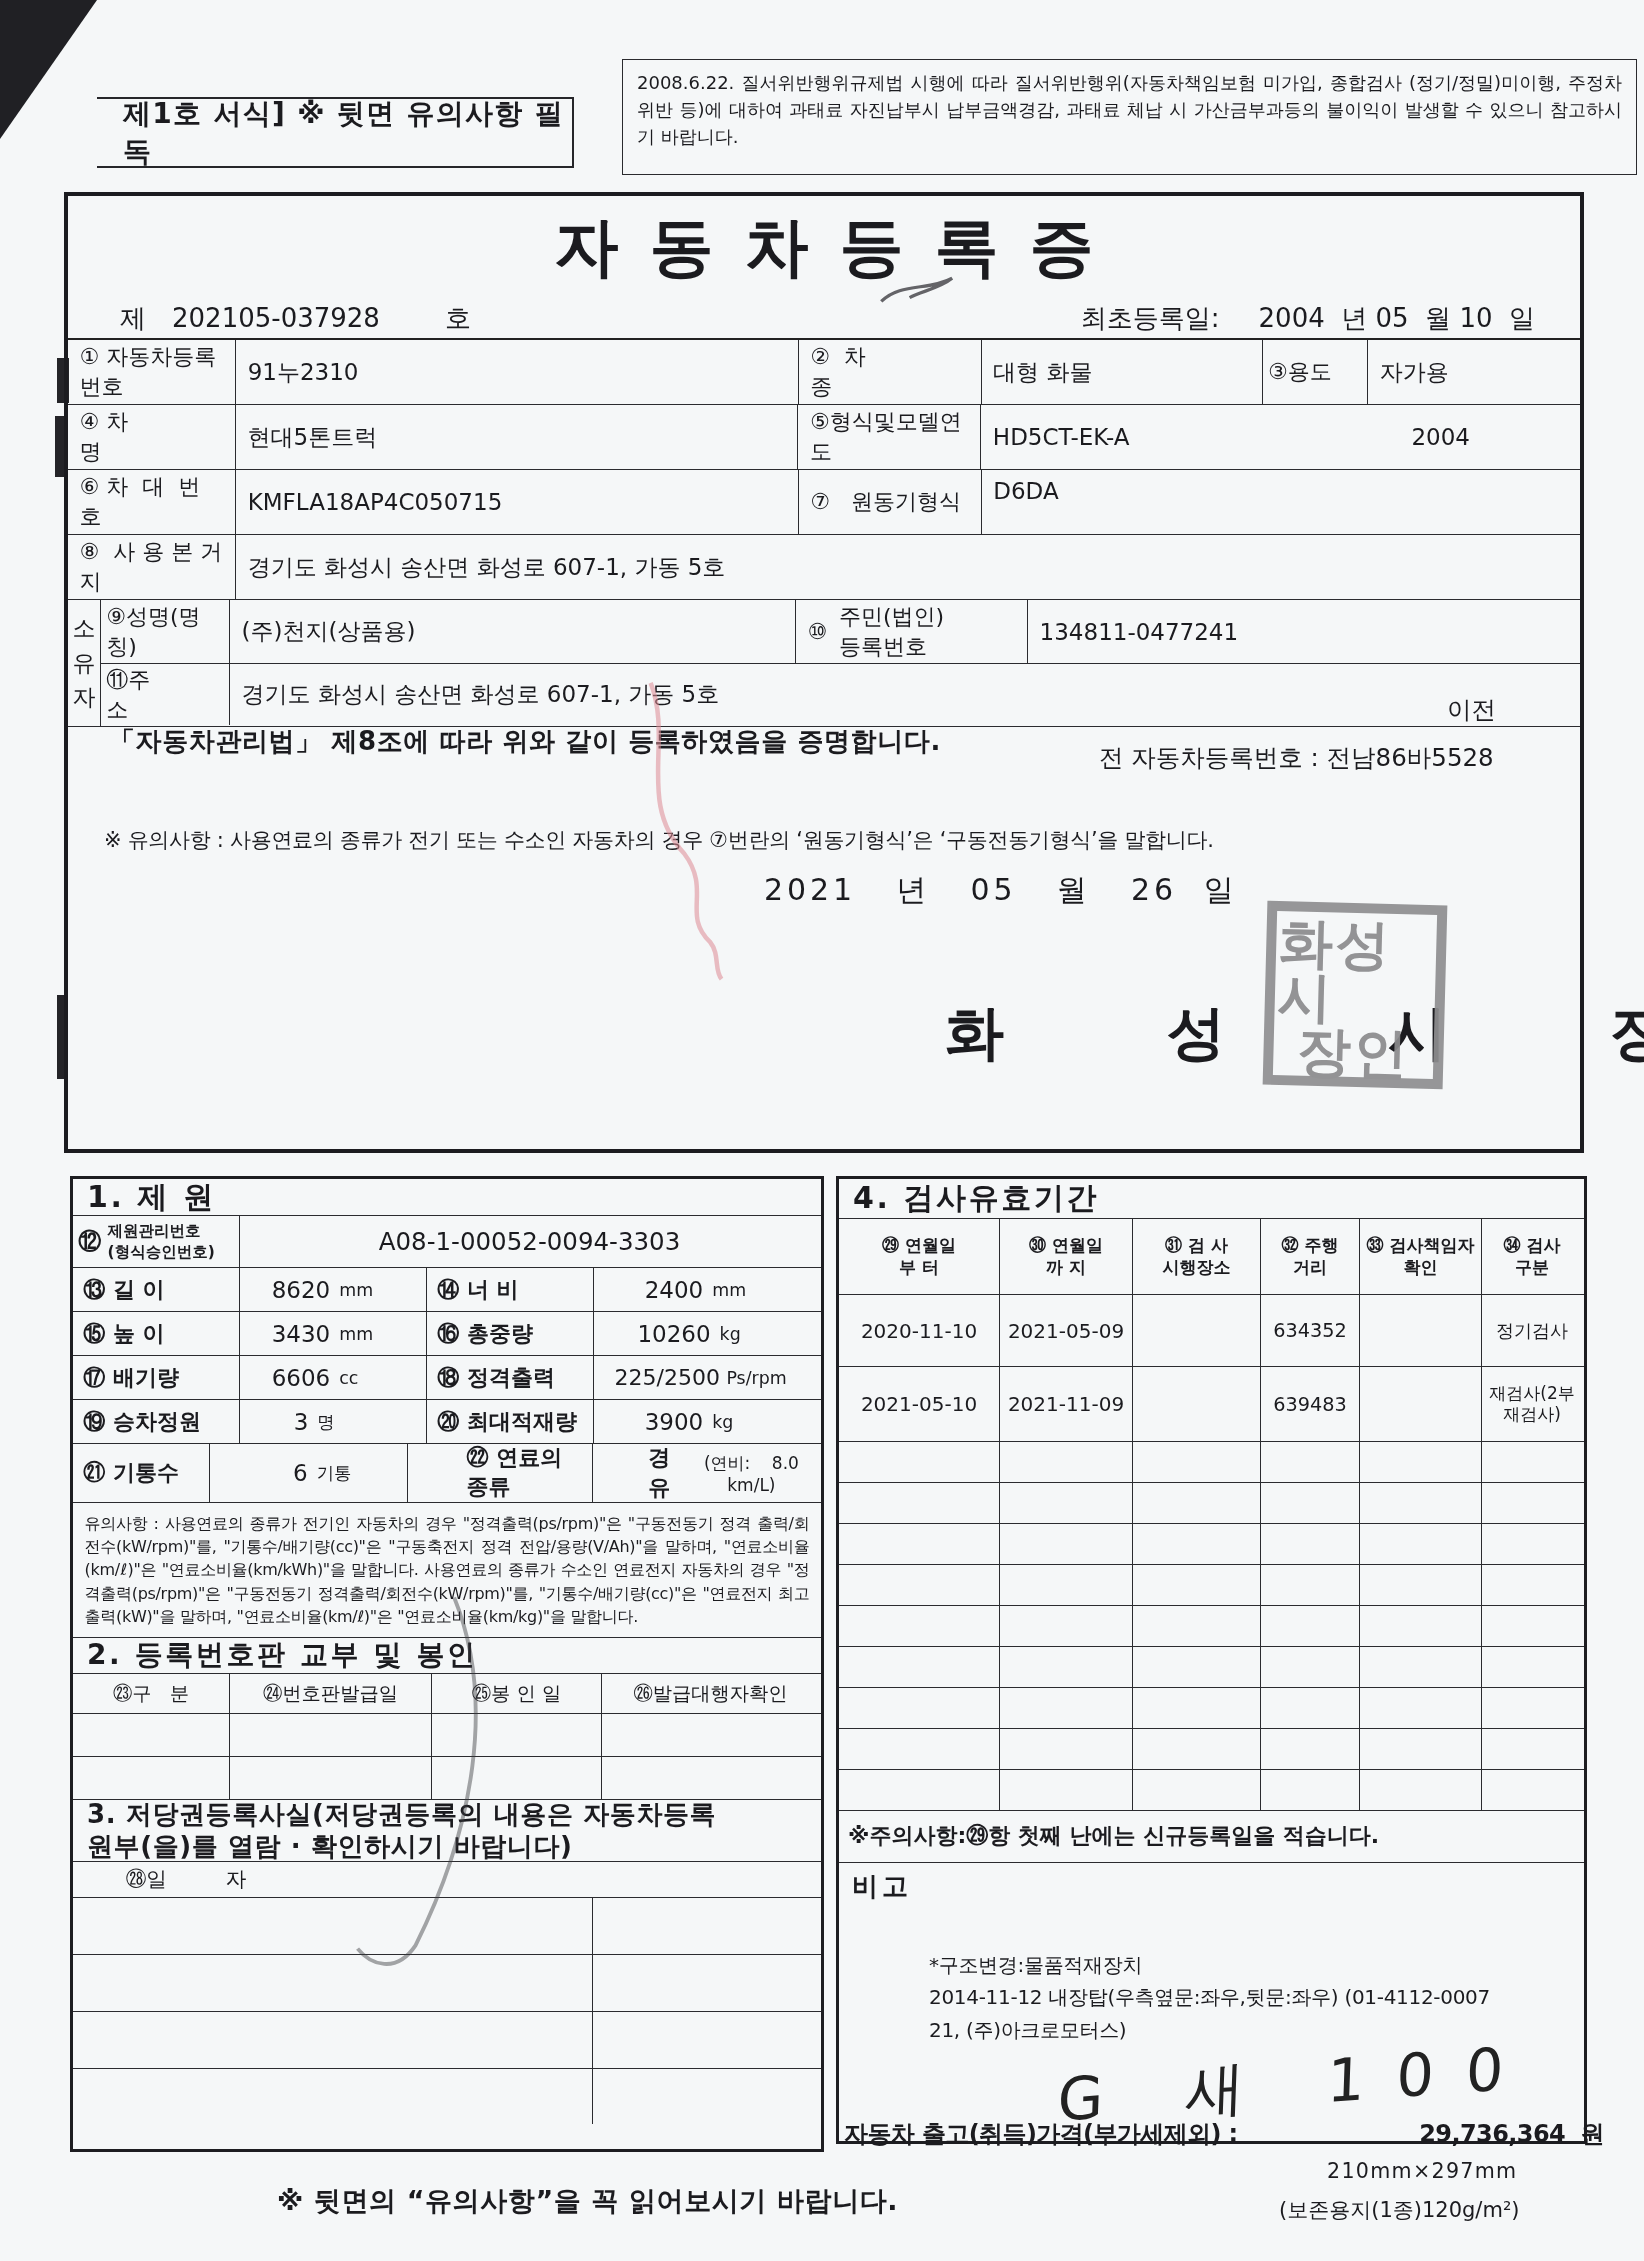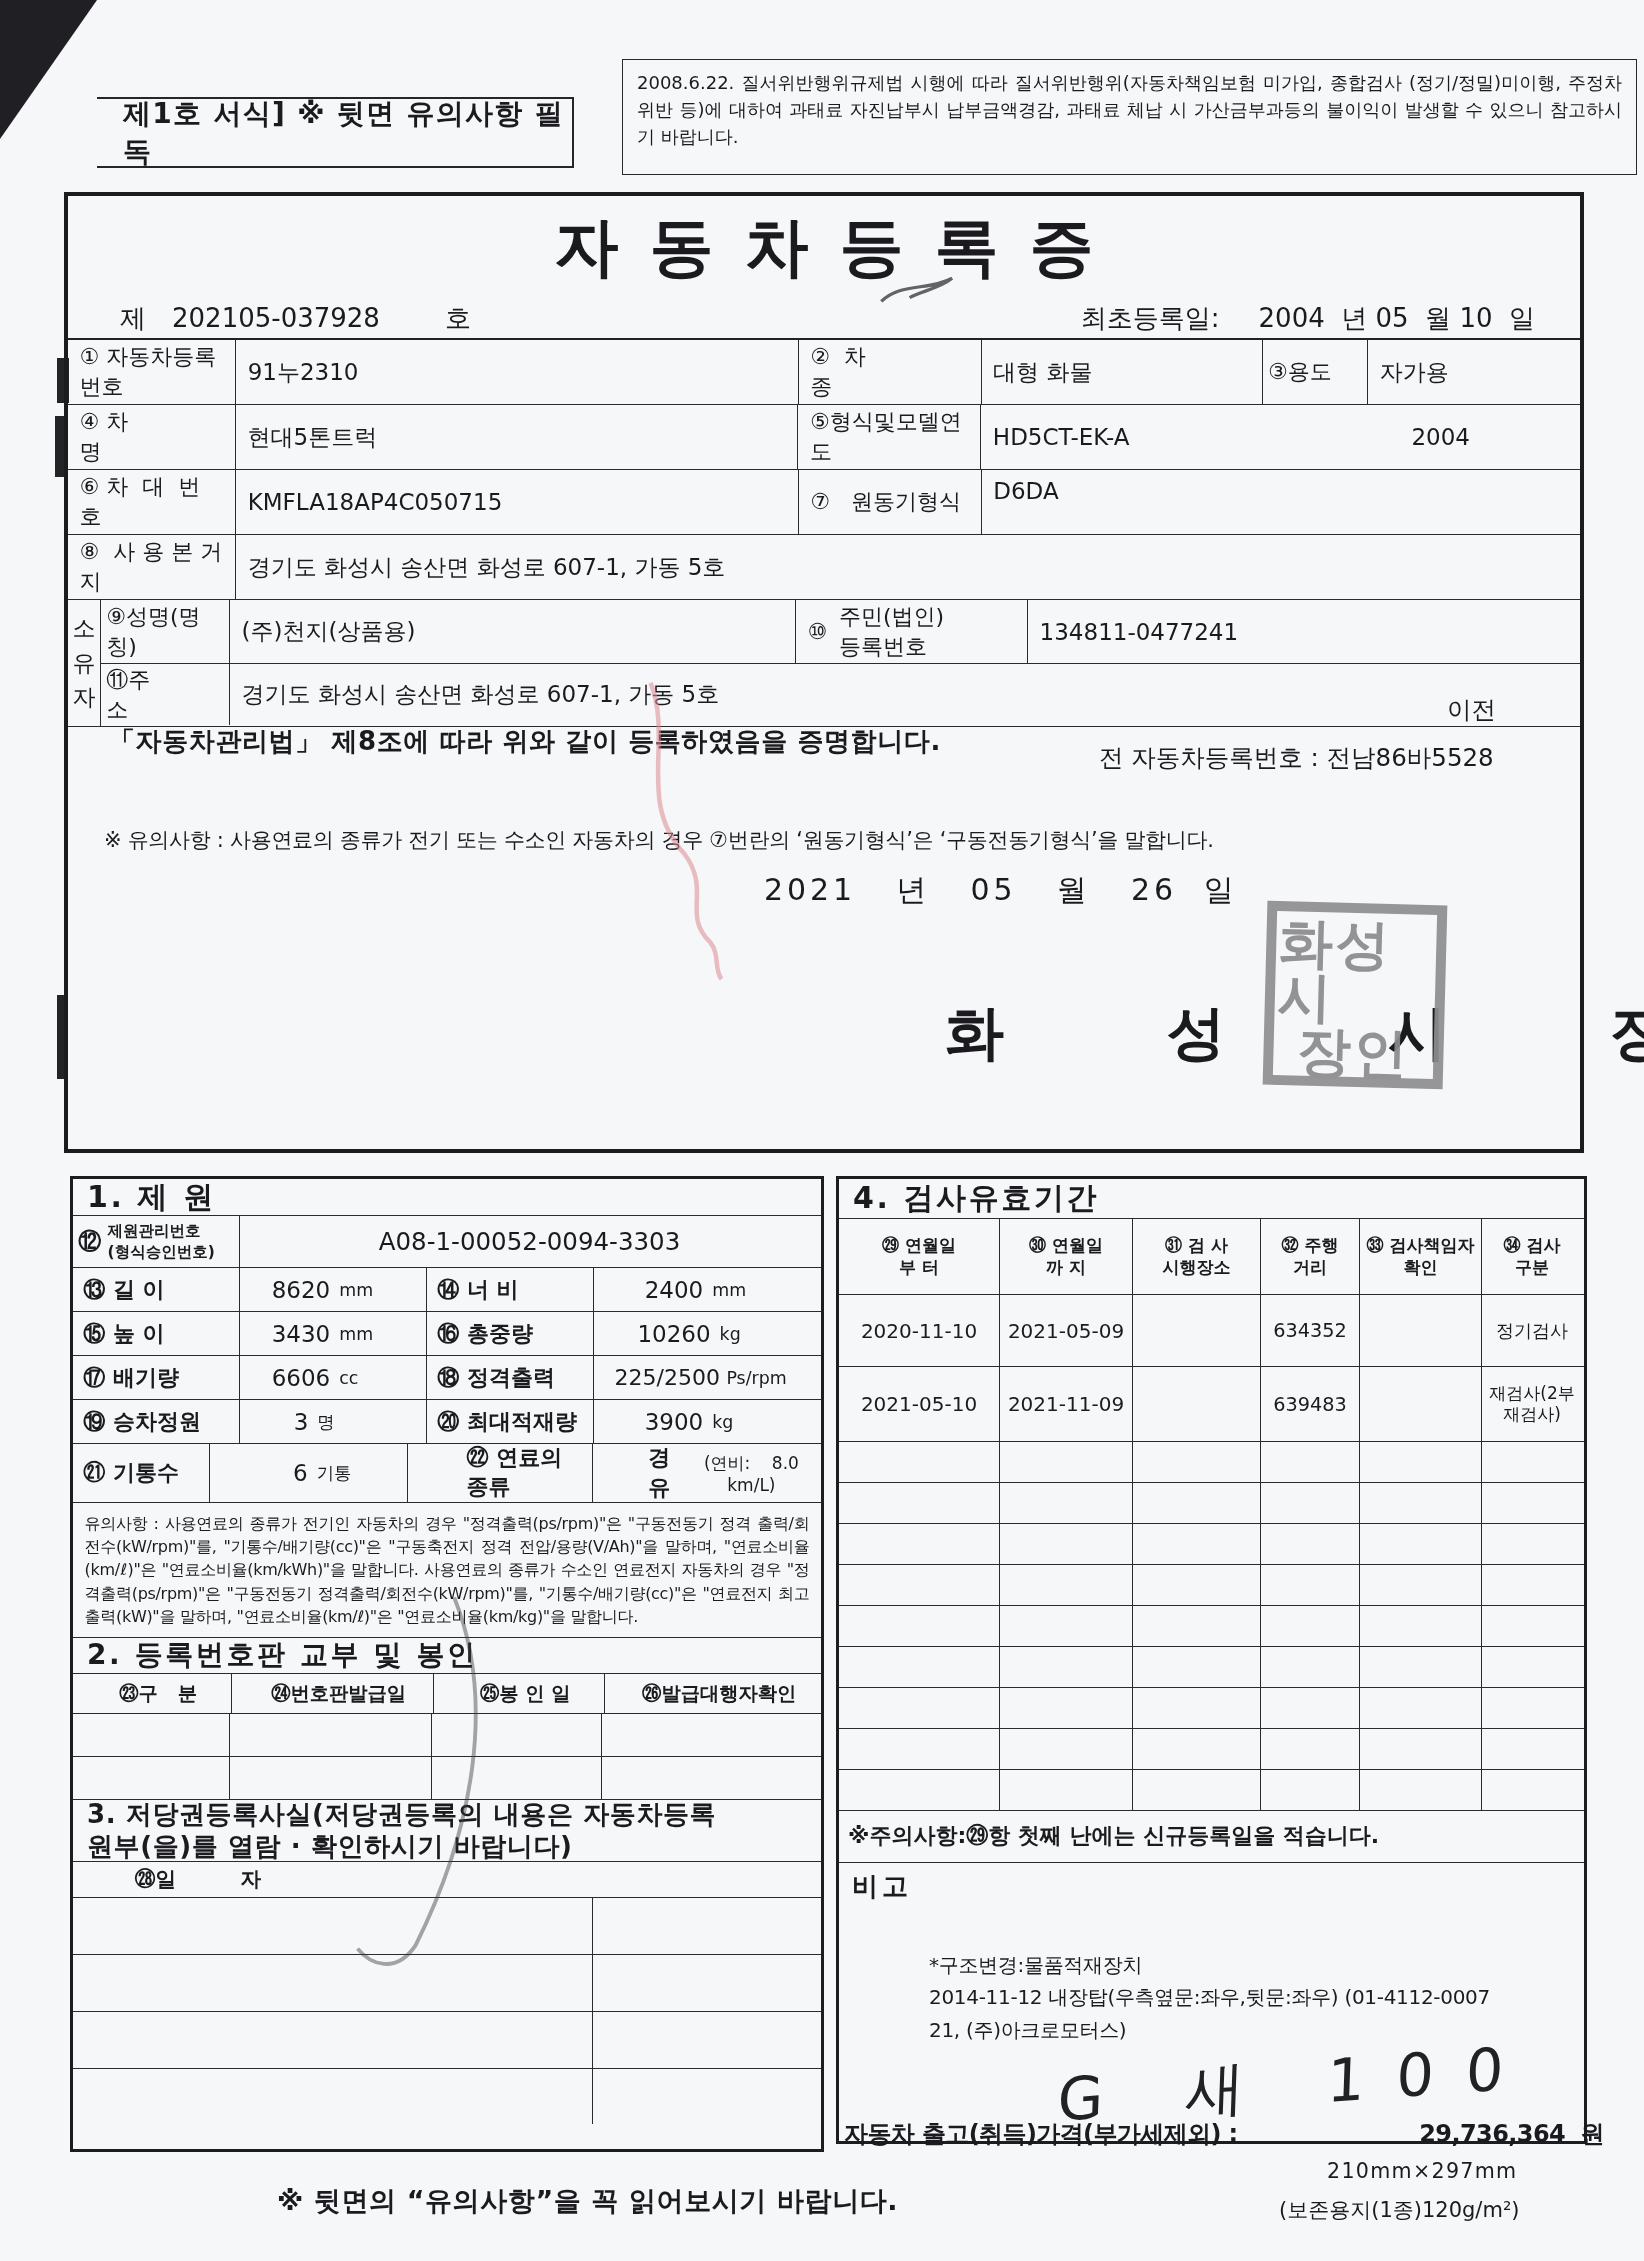--- a/index.html
+++ b/index.html
@@ -54,21 +54,21 @@
     border-bottom:1.9px solid #2b2b2f;display:flex;align-items:center;box-sizing:border-box;}
   .trow{display:flex;border-bottom:1.9px solid #2b2b2f;box-sizing:border-box;}
   .tcell{box-sizing:border-box;border-right:1.9px solid #2b2b2f;display:flex;
     align-items:center;justify-content:center;text-align:center;overflow:hidden;}
   .tcell.last{border-right:none;}
   .spec-label{justify-content:flex-start;padding-left:10.3px;font-size:22px;font-weight:bold;text-align:left;}
   .spec-num{font-size:23px;}
   .spec-unit{font-size:17.4px;width:55px;text-align:left;justify-content:flex-start;}
   .specnote{font-size:16px;line-height:1.45;text-align:justify;padding:9px 11.6px;
     border-bottom:1.9px solid #2b2b2f;box-sizing:border-box;letter-spacing:-0.3px;}
-  .small-head{font-size:19.3px;font-weight:bold;margin-left:12px;}
+  .small-head{font-size:19.3px;font-weight:normal;}
   .insp-head{font-size:17px;font-weight:bold;line-height:1.25;}
   .caution{font-size:22px;font-weight:bold;padding:10.3px 9px;border-bottom:1.9px solid #2b2b2f;box-sizing:border-box;}
   .remarks{padding:6.4px 13px;box-sizing:border-box;}
   .remarks-label{font-size:26px;font-weight:bold;letter-spacing:3.9px;}
   .remarks-body{font-size:20px;line-height:1.62;margin:45px 0 0 77px;letter-spacing:-0.3px;}
 
   
   .price-line{position:absolute;left:844px;top:2118px;width:760px;display:flex;
     justify-content:space-between;font-size:24px;font-weight:bold;letter-spacing:-0.6px;}
   .paper-size{position:absolute;left:1327px;top:2159px;font-size:20.6px;letter-spacing:1.3px;}

